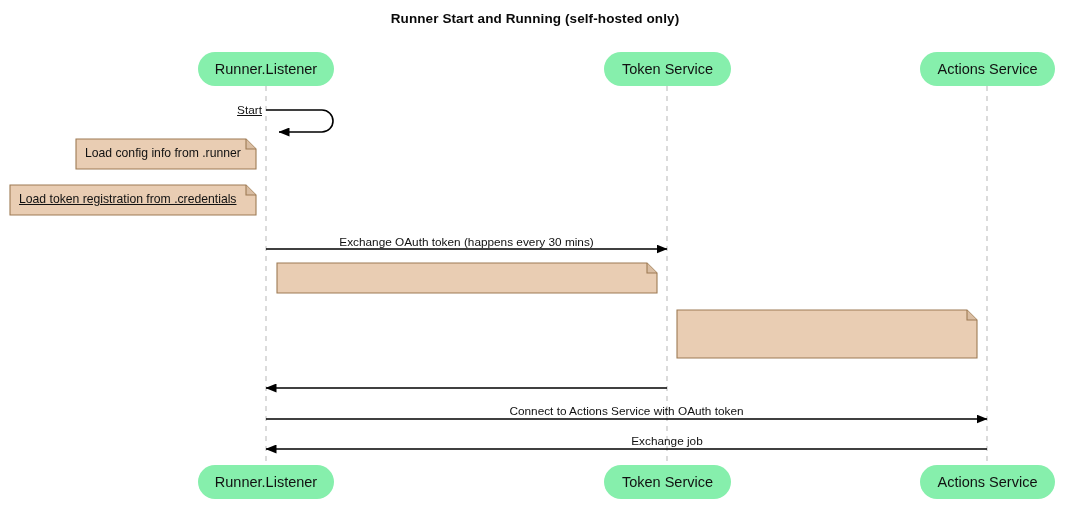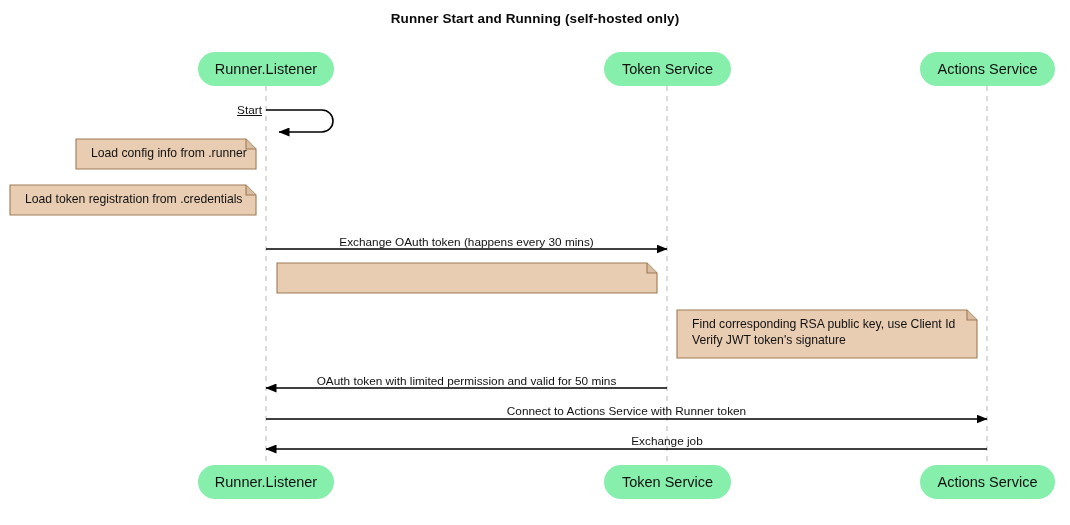--- a/index.html
+++ b/index.html
@@ -64,21 +64,21 @@
   .msg-label.right-anchor {
     text-align: right;
   }
   
   .note {
     position: absolute;
     box-sizing: border-box;
     color: #111111;
     font-size: 12.2px;
     line-height: 16px;
-    padding: 6px 9px 6px 15px;
+    padding: 6px 9px 6px 9px;
     background: transparent;
   }
   .note-line { white-space: nowrap; }
 </style>
 </head>
 <body>
 
 <div id="diagram-root">
 
   <div class="diagram-title">Runner Start and Running (self-hosted only)</div>
@@ -147,31 +147,26 @@
   <div class="participant" style="left:920px; top:465px; width:135px;">
     <span>Actions Service</span>
   </div>
 
   <div class="msg-label right-anchor" style="left:168px; top:103px; width:94px;text-decoration:underline;">Start</div>
 
   <div class="note" style="left:76px; top:139px; width:180px; height:30px;">
     <div class="note-line">Load config info from .runner</div>
   </div>
 
-  <div class="note" style="left:10px; top:185px; width:246px; height:30px;">
+  <div class="note" style="left:10px; top:185px; width:246px; height:30px;text-decoration:underline;">
     <div class="note-line">Load token registration from .credentials</div>
   </div>
 
 
-  <div class="note" style="left:677px; top:310px; width:300px; height:48px;">
-    <div class="note-line">Find corresponding RSA public key, use Client Id</div>
-    <div class="note-line">Verify JWT token's signature</div>
-  </div>
 
   <div class="msg-label" style="left:266px; top:235px; width:401px;">Exchange OAuth token (happens every 30 mins)</div>
 
-  <div class="msg-label" style="left:266px; top:374px; width:401px;">OAuth token with limited permission and valid for 50 mins</div>
 
-  <div class="msg-label" style="left:266px; top:404px; width:721px;">Connect to Actions Service with Runner token</div>
+  <div class="msg-label" style="left:266px; top:404px; width:721px;">Connect to Actions Service with OAuth token</div>
 
   <div class="msg-label" style="left:567px; top:434px; width:200px;">Exchange job</div>
 
 </div>
 
 </body></html>

